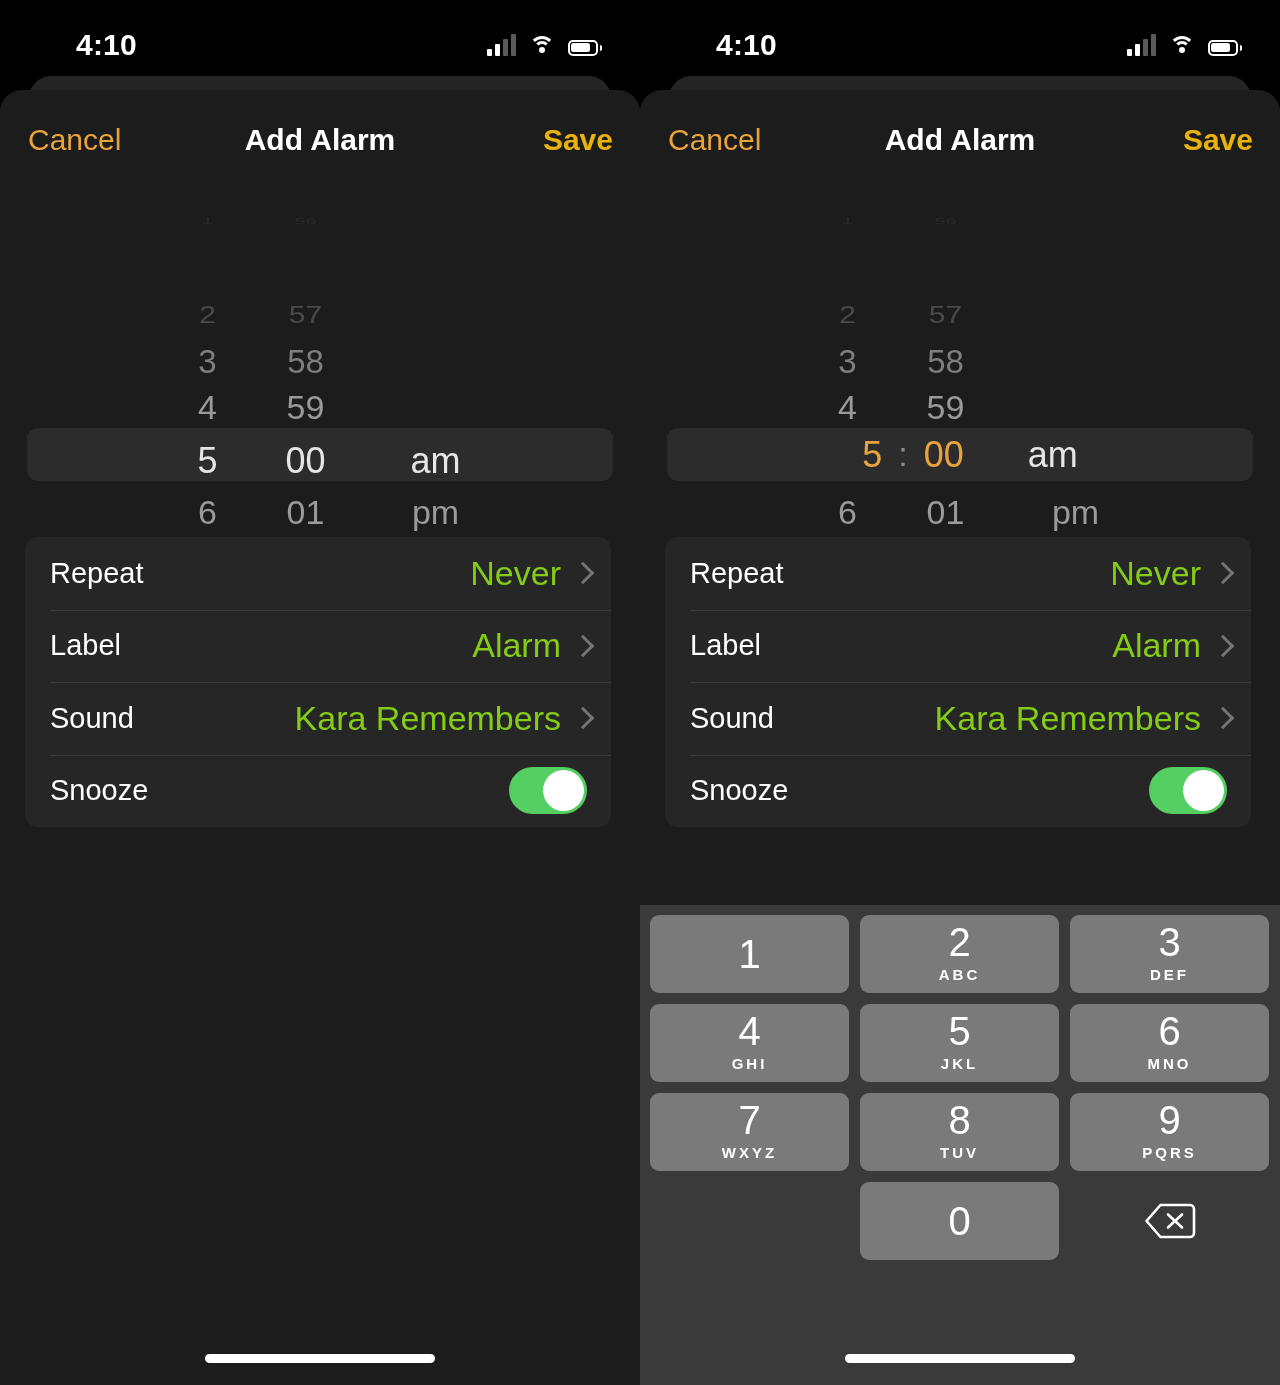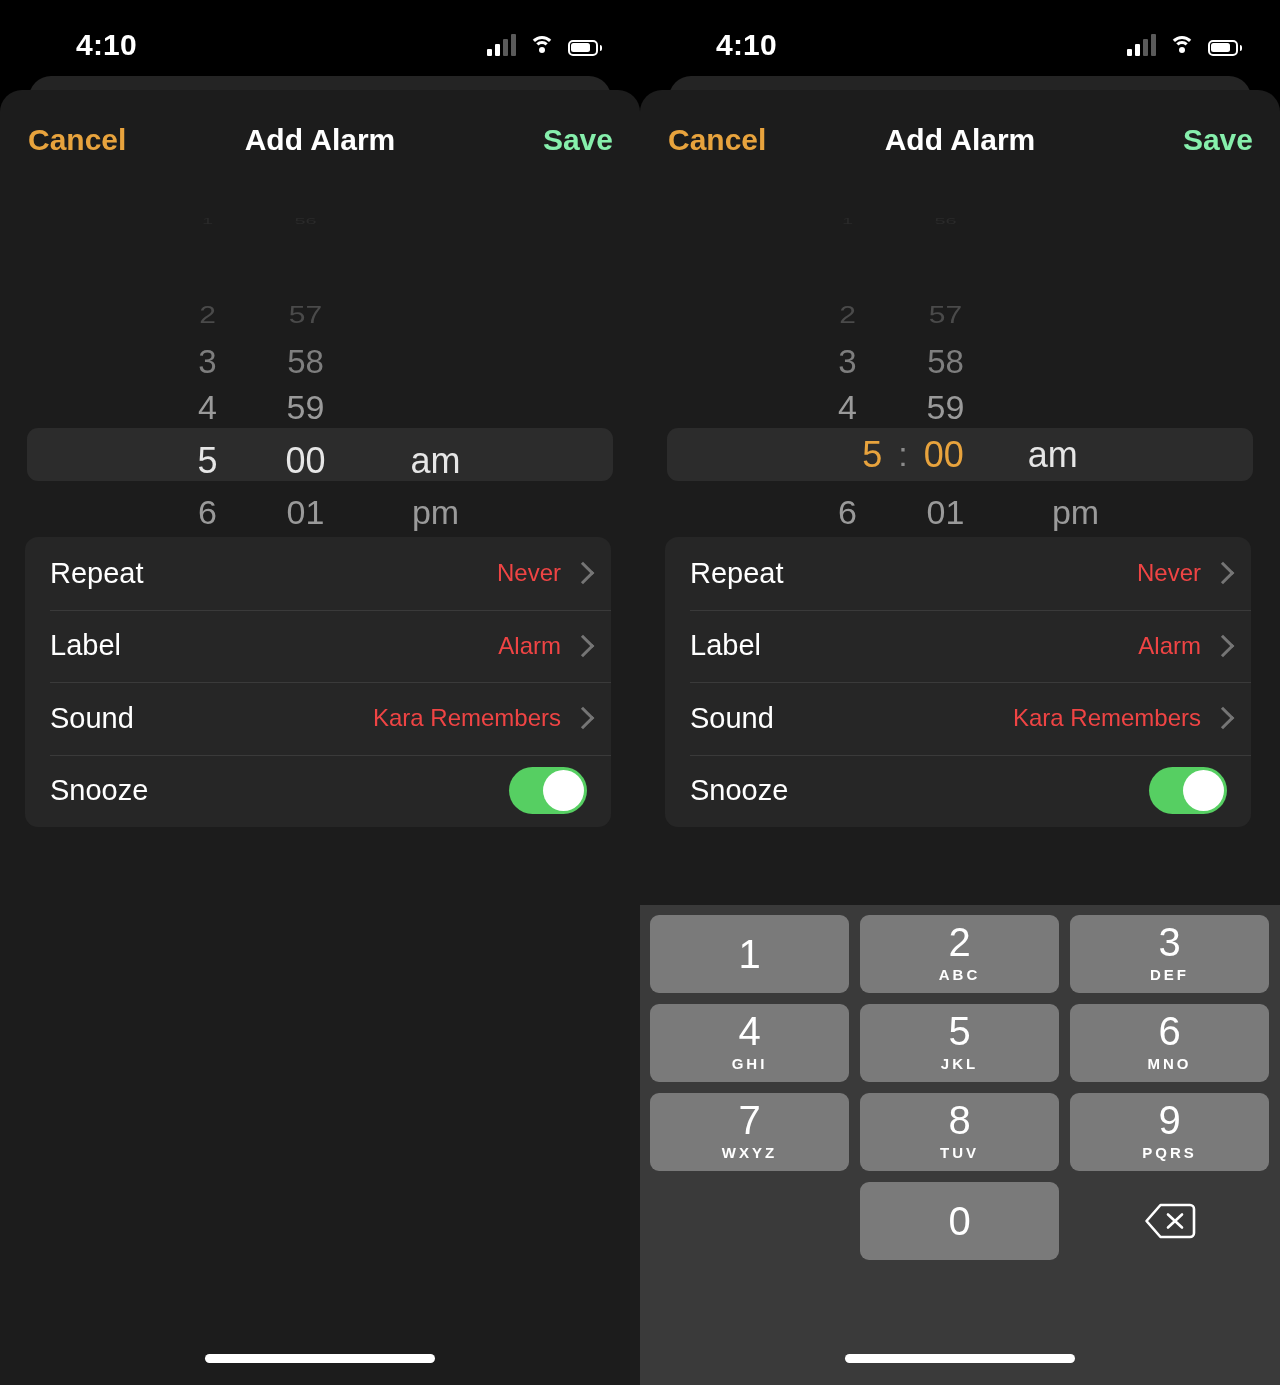--- a/index.html
+++ b/index.html
@@ -67,29 +67,29 @@
     position:absolute; left:0; top:90px; width:640px; height:1295px;
     background:#1c1c1c; border-radius:22px 22px 0 0;
   }
 
   
   .navbar{
     position:absolute; left:0; top:0; width:640px; height:100px;
   }
   .nav-cancel{
     position:absolute; left:28px; top:33px;
-    color:#e8a33d; font-size:30px; font-weight:700;
+    color:#e8a33d; font-size:30px; font-weight:400;
   }
   .nav-title{
     position:absolute; left:0; top:33px; width:640px; text-align:center;
     color:#fff; font-size:30px; font-weight:700;
   }
   .nav-save{
     position:absolute; right:27px; top:33px;
-    color:#86efac; font-size:30px; font-weight:700;
+    color:#eab308; font-size:30px; font-weight:700;
   }
 
   
   .picker{
     position:absolute; left:0; top:105px; width:640px; height:410px;
     overflow:hidden;
   }
   .sel-bar{
     position:absolute; left:27px; top:233px; width:586px; height:53px;
     background:#2c2c2c; border-radius:11px;
@@ -134,21 +134,21 @@
   }
   .row{
     position:relative; height:72.5px; display:flex; align-items:center;
     padding:0 24px 0 25px;
   }
   .row + .row::before{
     content:""; position:absolute; left:25px; right:0; top:0;
     height:1px; background:#3a3a3a;
   }
   .row-label{ color:#fff; font-size:29px; flex:1; }
-  .row-value{ color:#ef4444; font-size:24px; margin-right:14px; }
+  .row-value{ color:#84cc16; font-size:34px; margin-right:14px; }
   .chev{
     width:12px; height:20px; position:relative; flex:0 0 auto;
   }
   .chev::before{
     content:""; position:absolute; left:0; top:2px;
     width:13px; height:13px;
     border-top:3px solid #757575; border-right:3px solid #757575;
     transform:rotate(45deg);
   }
   .toggle{

